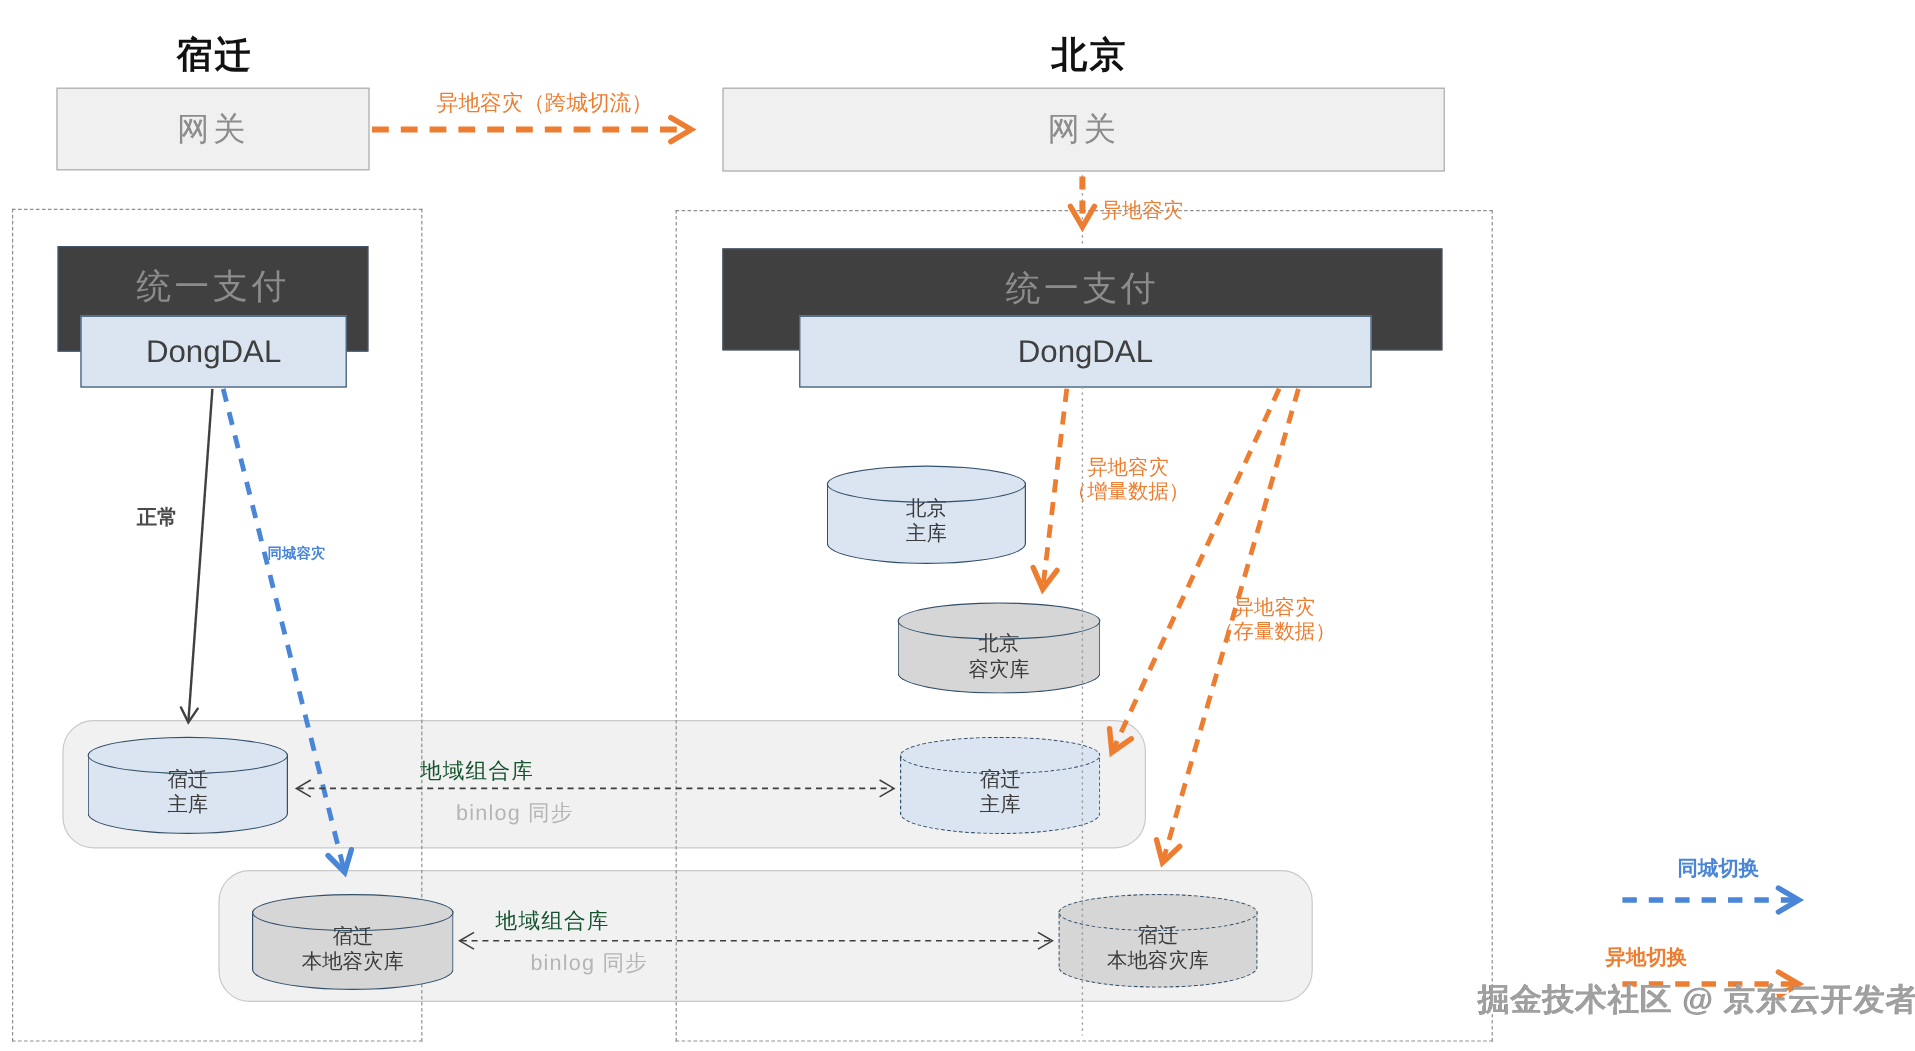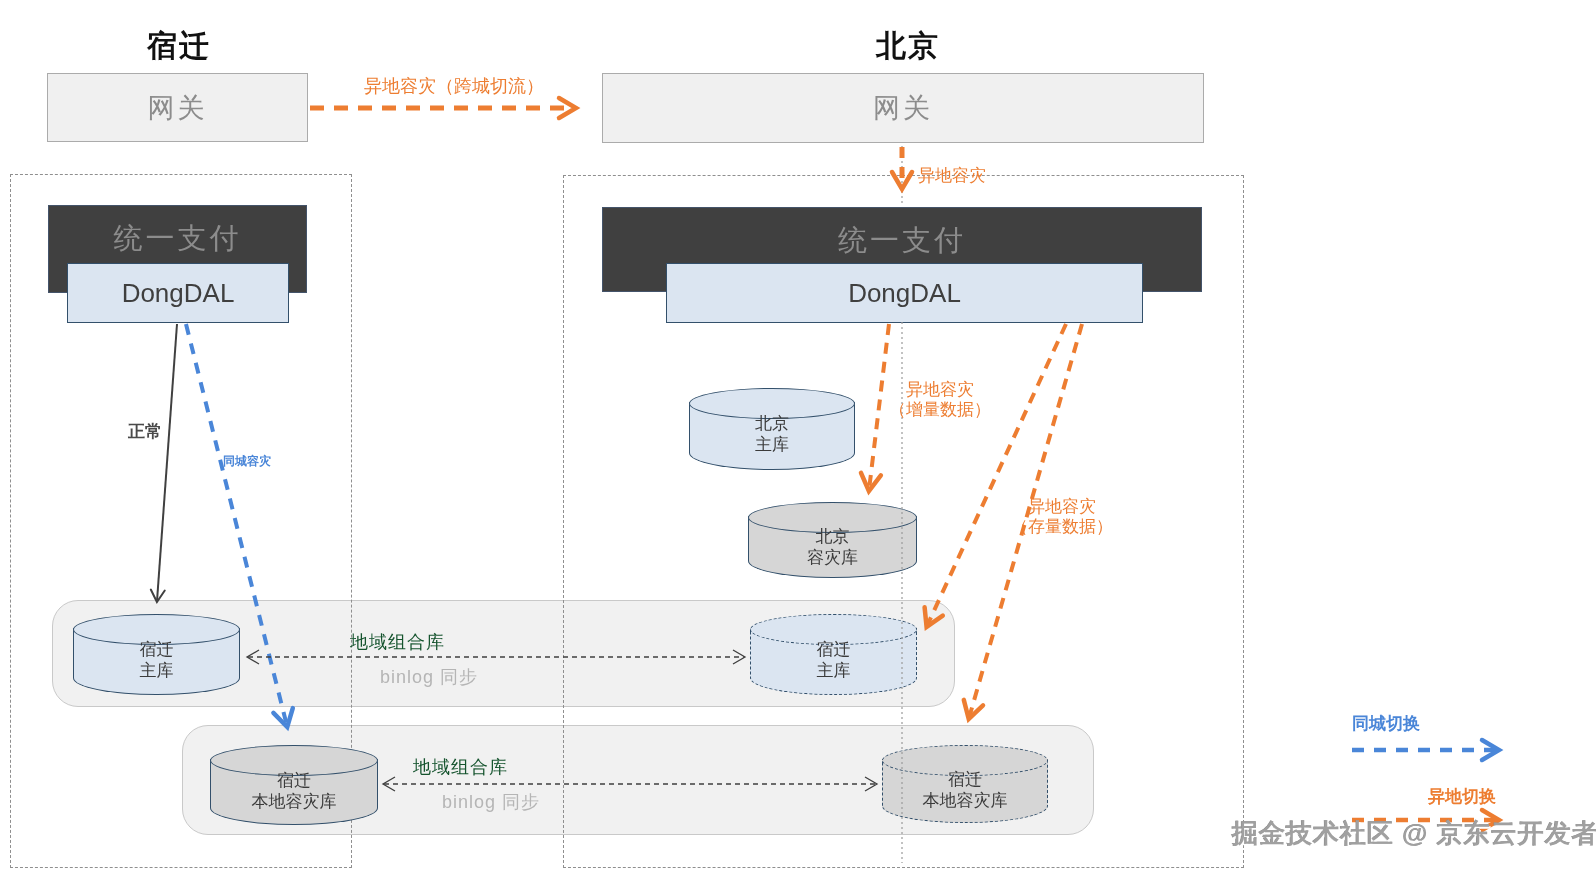--- a/index.html
+++ b/index.html
@@ -33,21 +33,21 @@
   .cyl.gray .cyl-top,.cyl.gray .cyl-body{background:#d6d6d6;}
   .cyl.dashed .cyl-top,.cyl.dashed .cyl-body{border-style:dashed;}
   .cyl .cyl-label{position:absolute;left:0;right:0;top:31%;text-align:center;
     font-size:17px;line-height:21px;color:#3b3b3b;z-index:3;}
   .lbl{position:absolute;white-space:nowrap;}
   .lbl-orange{color:#ed7d31;font-weight:normal;font-size:17px;line-height:20px;}
   .lbl-blue{color:#4a86d8;font-weight:bold;font-size:12px;}
   .lbl-dark{color:#4a4a4a;font-weight:bold;font-size:17px;}
   .combo-title{font-size:18px;color:#14532d;letter-spacing:1px;}
   .combo-sub{font-size:18px;color:#b5b5b5;letter-spacing:1px;}
-  .legend-label{font-size:17px;font-weight:bold;width:160px;}
+  .legend-label{font-size:17px;font-weight:bold;text-align:center;width:160px;}
   .watermark{
     font-size:26px;font-weight:bold;color:#a0a0a0;letter-spacing:1px;
     text-shadow:1.5px 1.5px 0 #ffffff,-0.5px -0.5px 0 #868686;
   }
   svg.overlay{position:absolute;left:0;top:0;pointer-events:none;}
   .center{text-align:center;}
 </style>
 </head>
 <body>
 
@@ -164,38 +164,38 @@
     <path d="M865,777 L877,784 L865,791" stroke="#3f3f3f" stroke-width="1.3" fill="none"></path>
 
     <path d="M1352,750 L1498,750" stroke="#4a86d8" stroke-width="4.5" stroke-dasharray="12,10" fill="none" marker-end="url(#ab)"></path>
     <path d="M1352,820 L1498,820" stroke="#ed7d31" stroke-width="4.5" stroke-dasharray="12,10" fill="none" marker-end="url(#ao)"></path>
   </svg>
 
   <div class="lbl lbl-orange center" style="left:354px;top:76px;width:200px;font-size:18px;">异地容灾（跨城切流）</div>
 
   <div class="lbl lbl-orange" style="left:918px;top:166px;">异地容灾</div>
 
-  <div class="lbl lbl-dark" style="left:128px;top:420px;">正常</div>
+  <div class="lbl lbl-dark" style="left:114px;top:420px;">正常</div>
 
   <div class="lbl lbl-blue" style="left:223px;top:453px;">同城容灾</div>
 
   <div class="lbl lbl-orange center" style="left:884px;top:380px;width:112px;">
     <div>异地容灾</div>
     <div>（增量数据）</div>
   </div>
 
   <div class="lbl lbl-orange center" style="left:1008px;top:497px;width:108px;">
     <div>异地容灾</div>
     <div>（存量数据）</div>
   </div>
 
   <div class="lbl combo-title" style="left:350px;top:630px;">地域组合库</div>
   <div class="lbl combo-sub" style="left:380px;top:665px;">binlog 同步</div>
 
   <div class="lbl combo-title" style="left:413px;top:755px;">地域组合库</div>
   <div class="lbl combo-sub" style="left:442px;top:790px;">binlog 同步</div>
 
   <div class="lbl lbl-blue legend-label" style="left:1352px;top:712px;">同城切换</div>
-  <div class="lbl lbl-orange legend-label" style="left:1428px;top:788px;font-size:17px;font-family:Liberation Mono, monospace;">异地切换</div>
+  <div class="lbl lbl-orange legend-label" style="left:1292px;top:788px;font-size:17px;">异地切换</div>
 
   <div class="lbl watermark" style="left:1232px;top:816px;">掘金技术社区 @ 京东云开发者</div>
 
 </div>
 
 </body></html>

